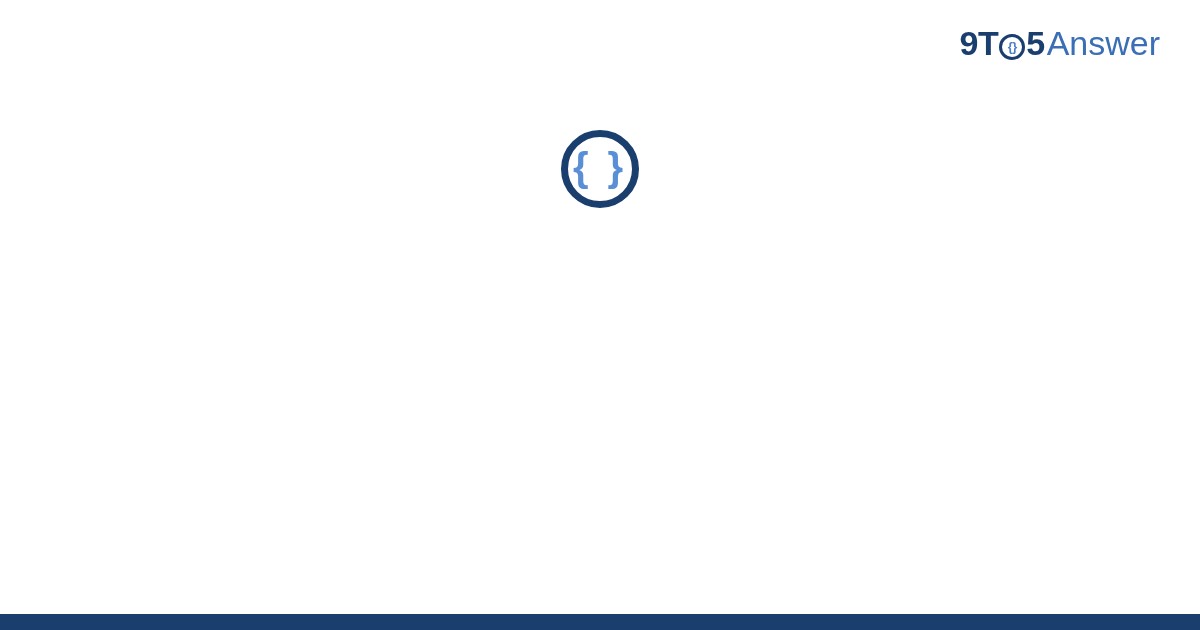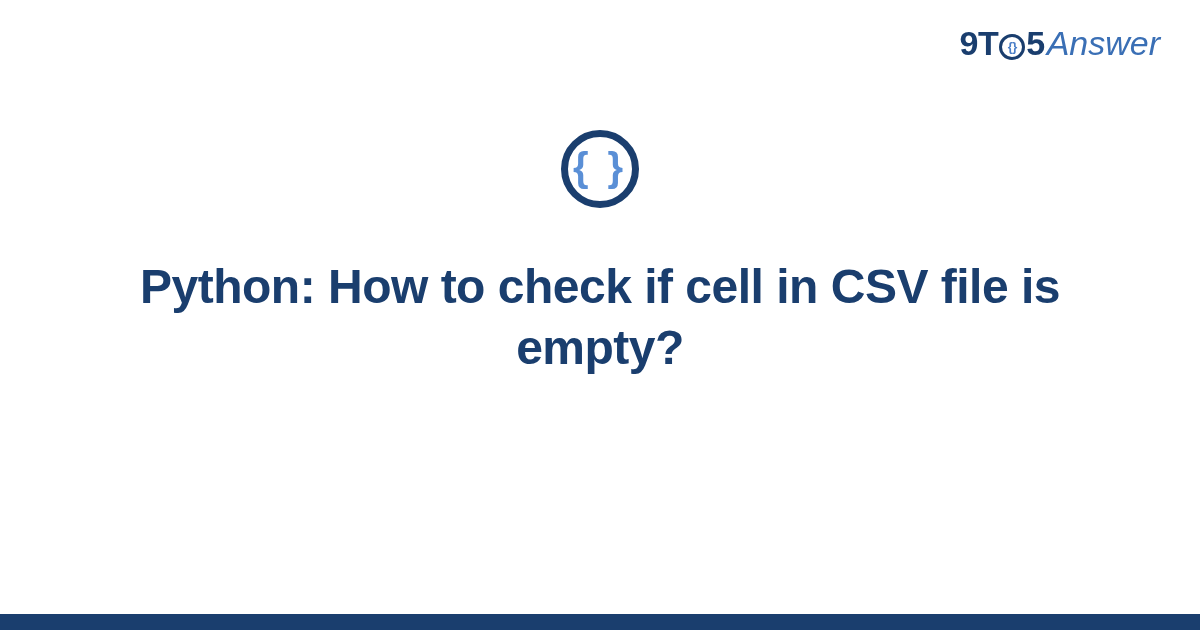--- a/index.html
+++ b/index.html
@@ -47,21 +47,20 @@
       font-size: 13px;
       color: #4a7ec7;
       font-weight: 700;
       line-height: 1;
     }
     .logo-answer {
       font-size: 34px;
       font-weight: 500;
       color: #3a6fb5;
       margin-left: 2px;
-      font-style: italic;
     }
     .center-content {
       position: absolute;
       top: 130px;
       left: 0;
       right: 0;
       display: flex;
       flex-direction: column;
       align-items: center;
     }
@@ -114,16 +113,15 @@
     </span>
     <span>5</span>
   </span>
   <span class="logo-answer">Answer</span>
 </div>
 
 <div class="center-content">
   <div class="icon-circle">
     <span class="braces">{ }</span>
   </div>
-  <h1 class="title">Python: How to check if cell in CSV file is empty?</h1>
 </div>
 
 <div class="footer-bar"></div>
 
 </body></html>

